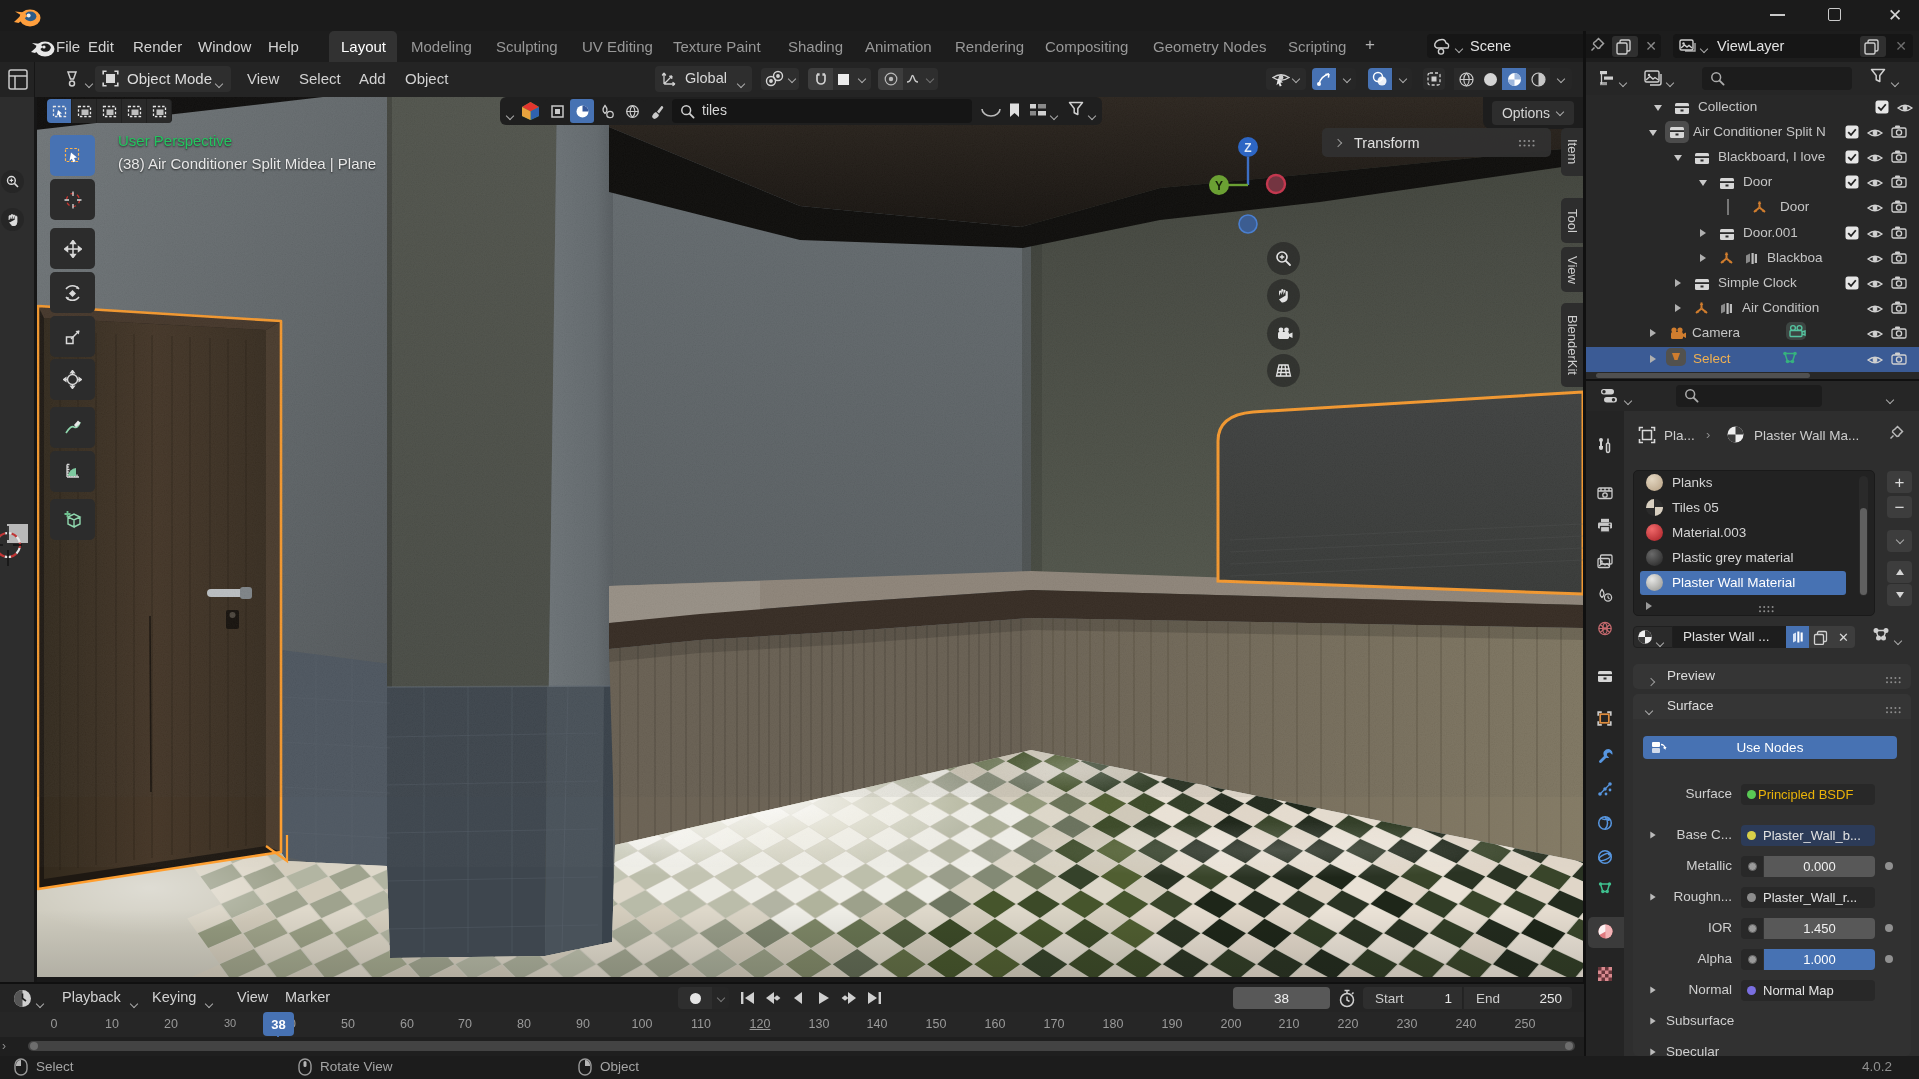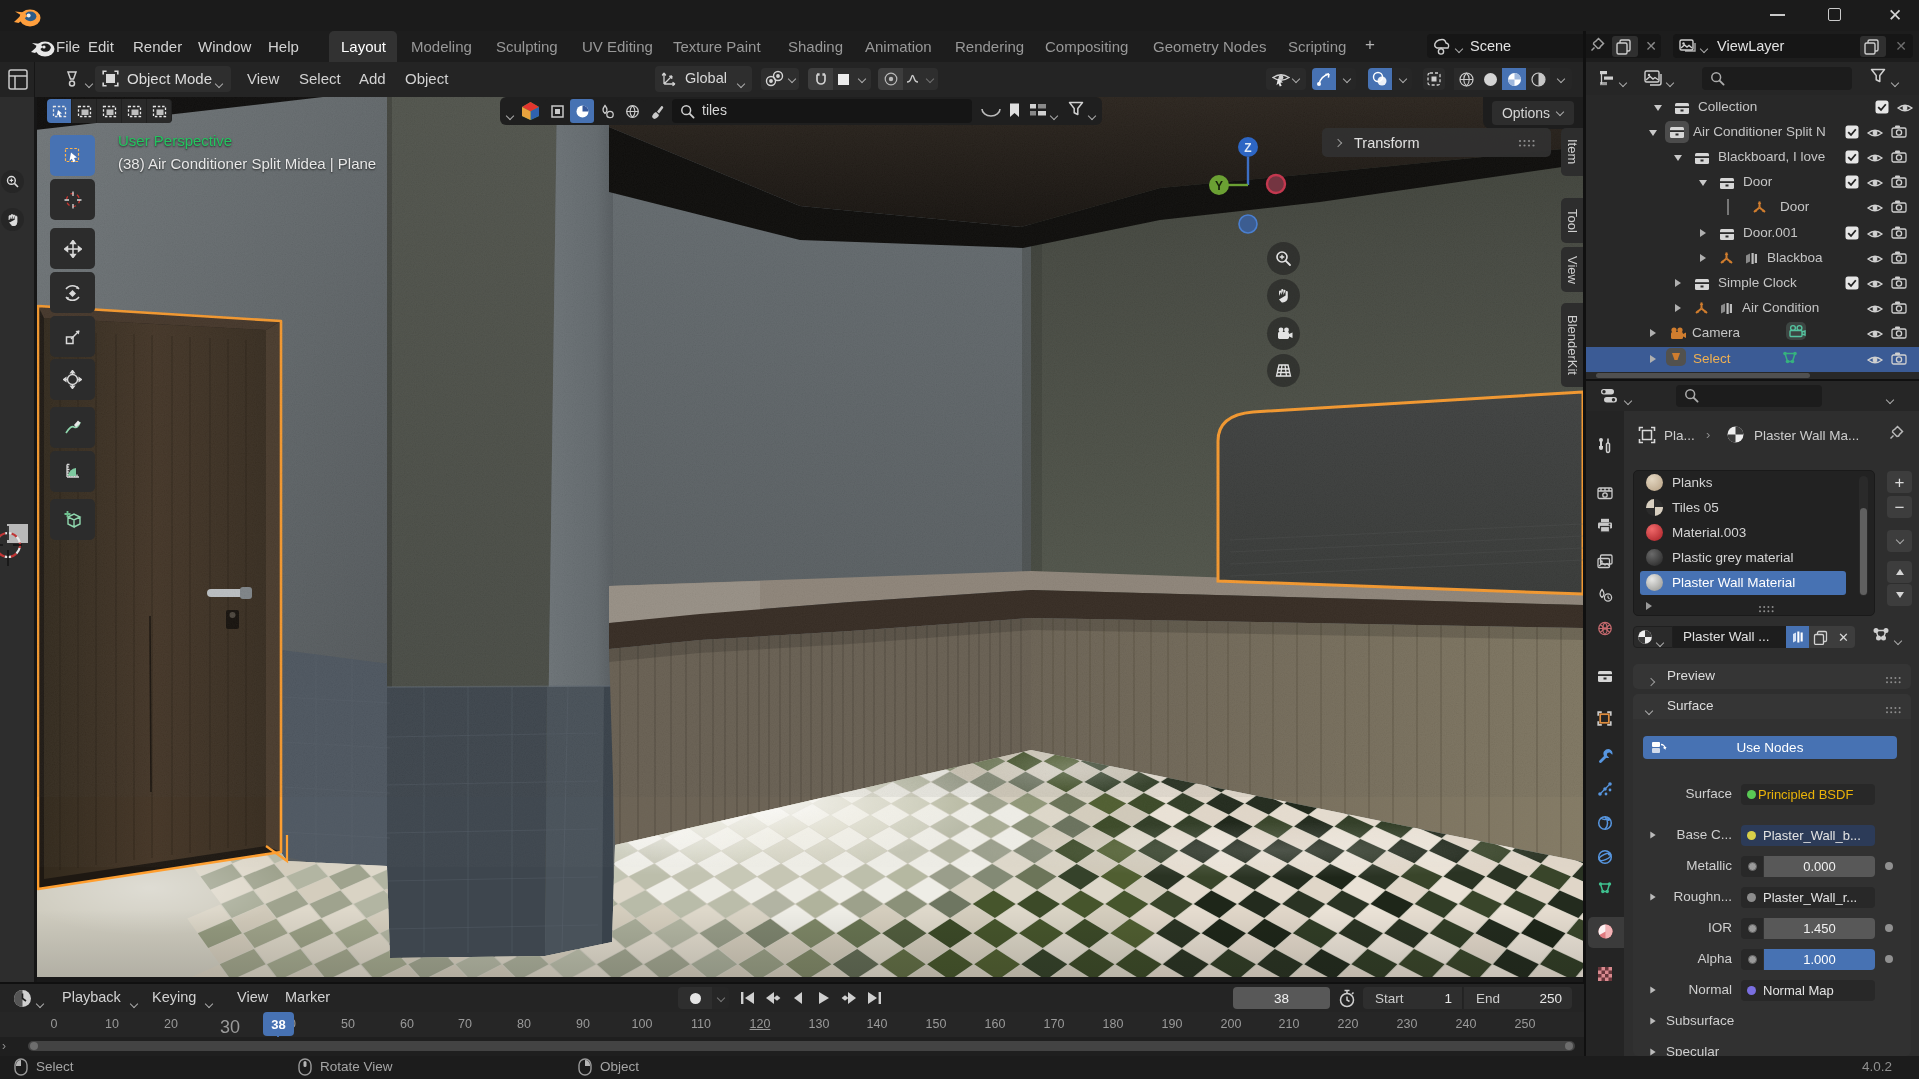--- a/index.html
+++ b/index.html
@@ -2166,21 +2166,21 @@
         <span style="font-size:13.5px;color:#e8e8e8;margin-left:auto;margin-right:10px">1</span>
       </div>
       <div style="position:absolute;left:1464px;top:3px;width:108px;height:22px;background:#2e2e2e;border-radius:0 4px 4px 0;display:flex;align-items:center;">
         <span style="font-size:13.5px;color:#cccccc;margin-left:12px">End</span>
         <span style="font-size:13.5px;color:#e8e8e8;margin-left:auto;margin-right:10px">250</span>
       </div>
       <div style="position:absolute;left:0px;top:28px;width:1584px;height:25px;background:#262626;"></div>
       <div style="position:absolute;left:34px;top:33px;width:40px;height:14px;font-size:12.5px;color:#9a9a9a;text-align:center;">0</div>
       <div style="position:absolute;left:92px;top:33px;width:40px;height:14px;font-size:12.5px;color:#9a9a9a;text-align:center;">10</div>
       <div style="position:absolute;left:151px;top:33px;width:40px;height:14px;font-size:12.5px;color:#9a9a9a;text-align:center;">20</div>
-      <div style="position:absolute;left:210px;top:33px;width:40px;height:14px;font-size:18px;color:#9a9a9a;text-align:center;">30</div>
+      <div style="position:absolute;left:210px;top:33px;width:40px;height:14px;font-size:11px;color:#9a9a9a;text-align:center;">30</div>
       <div style="position:absolute;left:269px;top:33px;width:40px;height:14px;font-size:12.5px;color:#9a9a9a;text-align:center;">40</div>
       <div style="position:absolute;left:328px;top:33px;width:40px;height:14px;font-size:12.5px;color:#9a9a9a;text-align:center;">50</div>
       <div style="position:absolute;left:387px;top:33px;width:40px;height:14px;font-size:12.5px;color:#9a9a9a;text-align:center;">60</div>
       <div style="position:absolute;left:445px;top:33px;width:40px;height:14px;font-size:12.5px;color:#9a9a9a;text-align:center;">70</div>
       <div style="position:absolute;left:504px;top:33px;width:40px;height:14px;font-size:12.5px;color:#9a9a9a;text-align:center;">80</div>
       <div style="position:absolute;left:563px;top:33px;width:40px;height:14px;font-size:12.5px;color:#9a9a9a;text-align:center;">90</div>
       <div style="position:absolute;left:622px;top:33px;width:40px;height:14px;font-size:12.5px;color:#9a9a9a;text-align:center;">100</div>
       <div style="position:absolute;left:681px;top:33px;width:40px;height:14px;font-size:12.5px;color:#9a9a9a;text-align:center;">110</div>
       <div style="position:absolute;left:740px;top:33px;width:40px;height:14px;font-size:12.5px;color:#9a9a9a;text-align:center;text-decoration:underline;">120</div>
       <div style="position:absolute;left:799px;top:33px;width:40px;height:14px;font-size:12.5px;color:#9a9a9a;text-align:center;">130</div>

